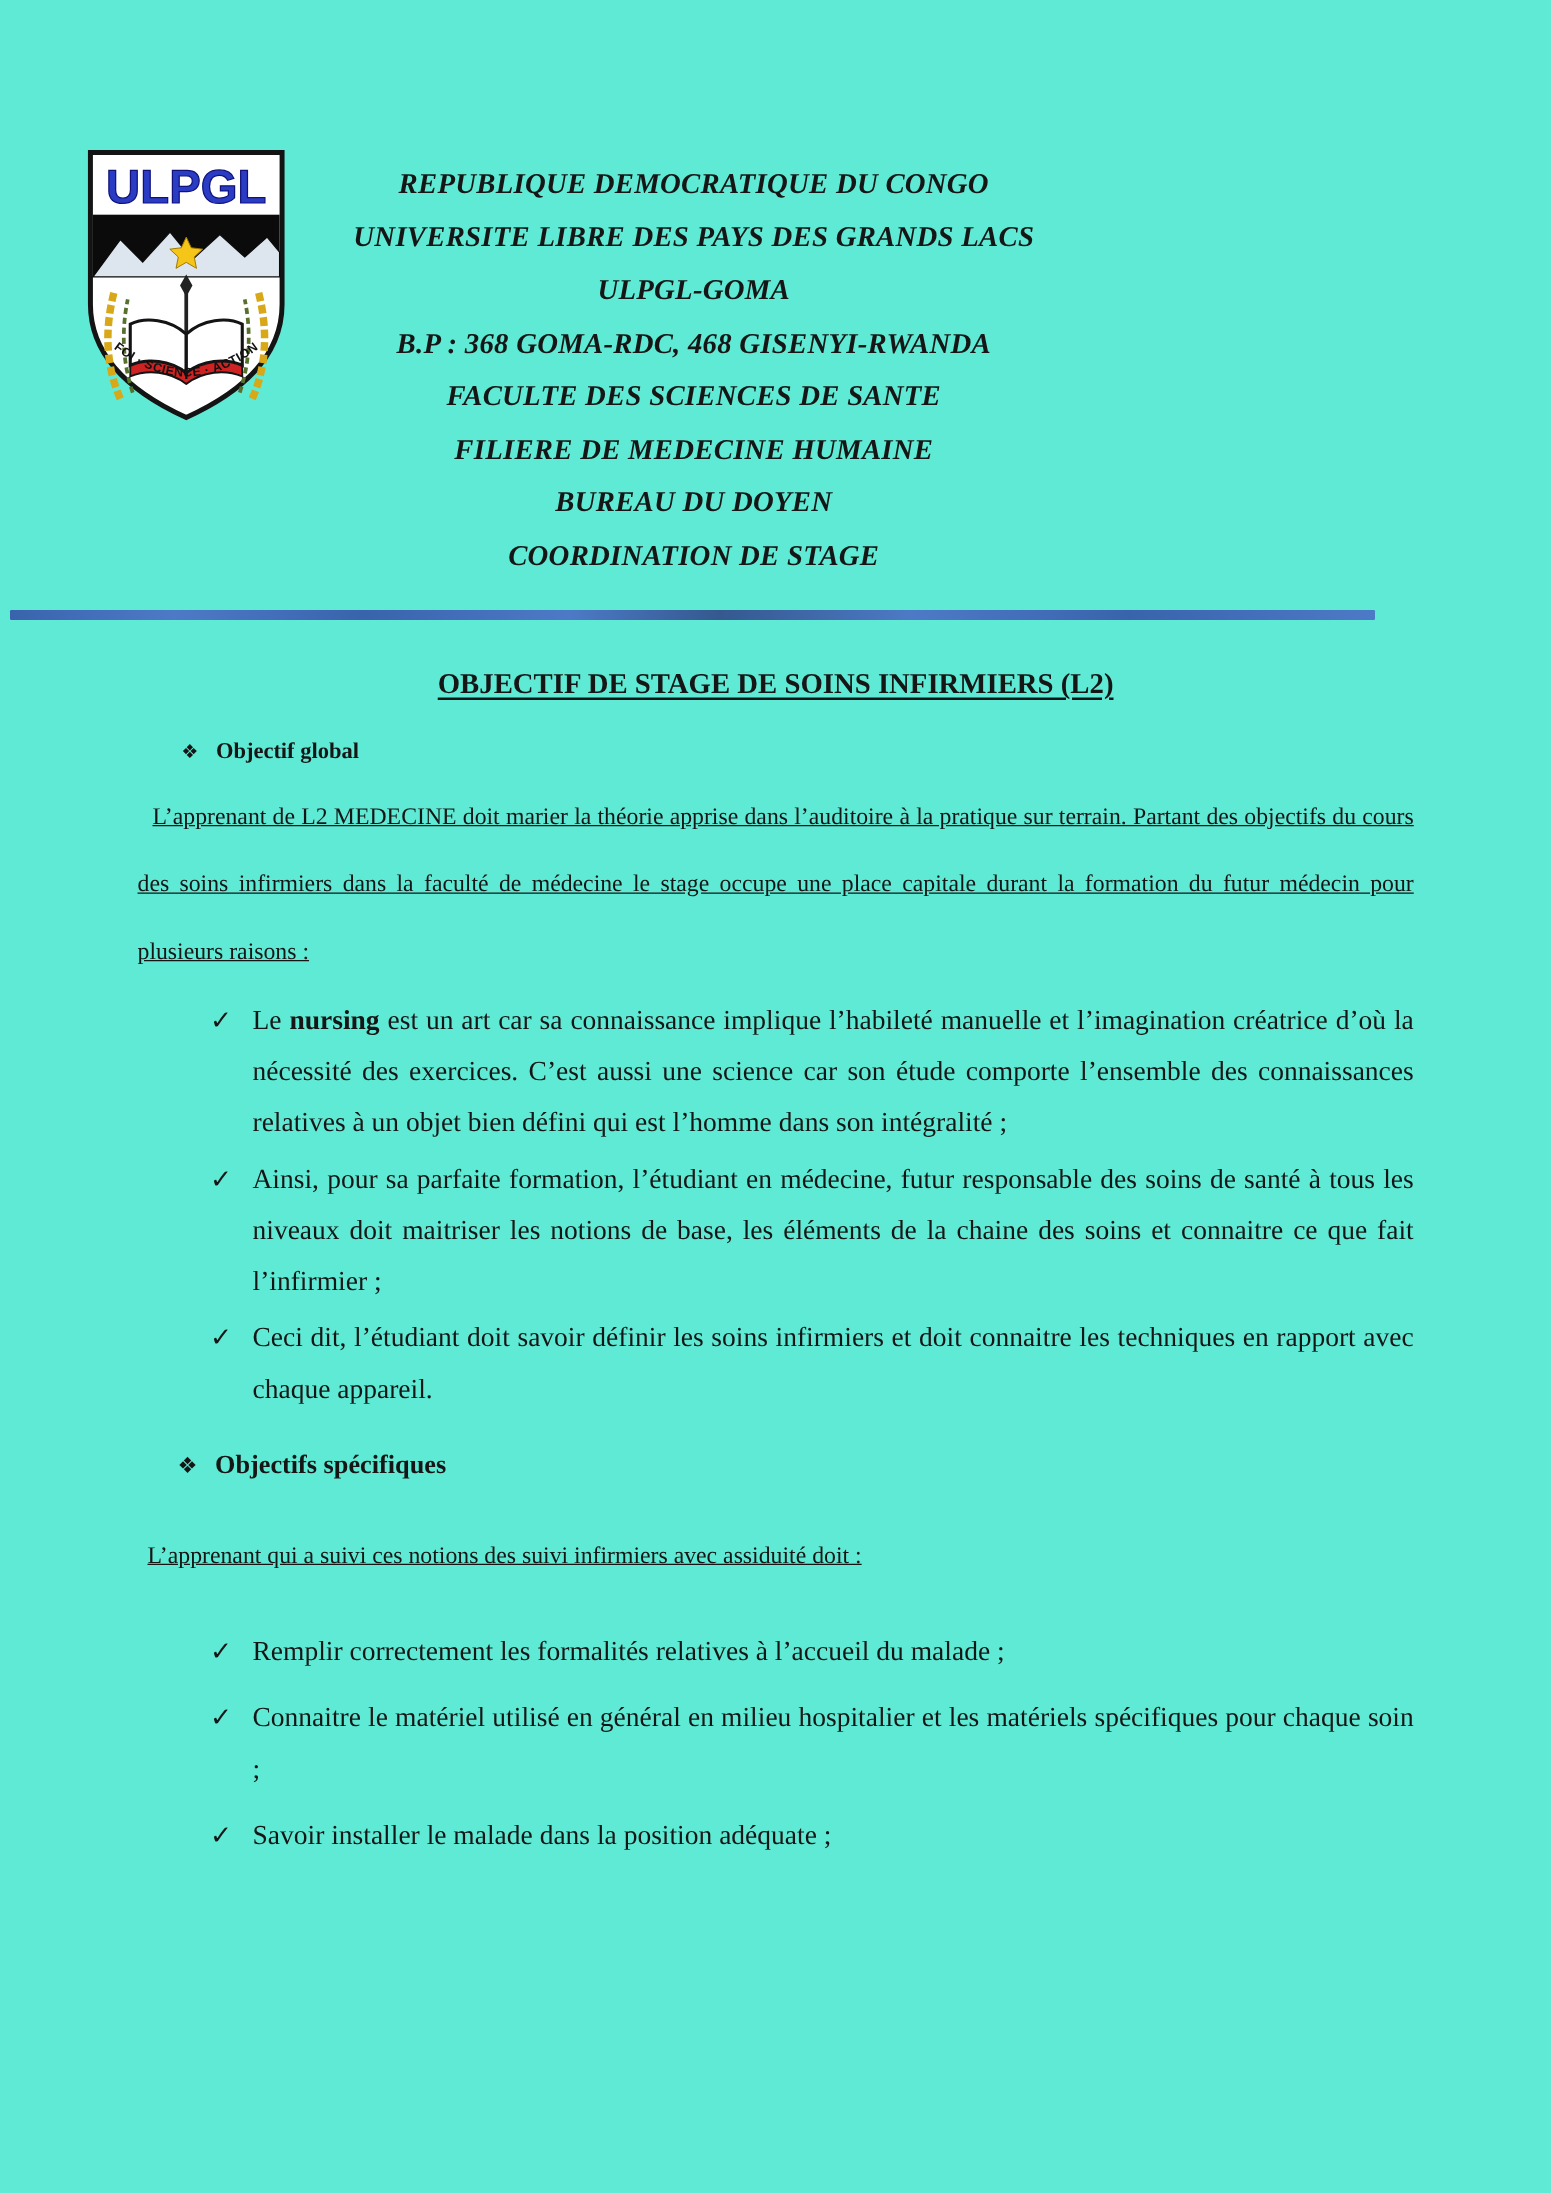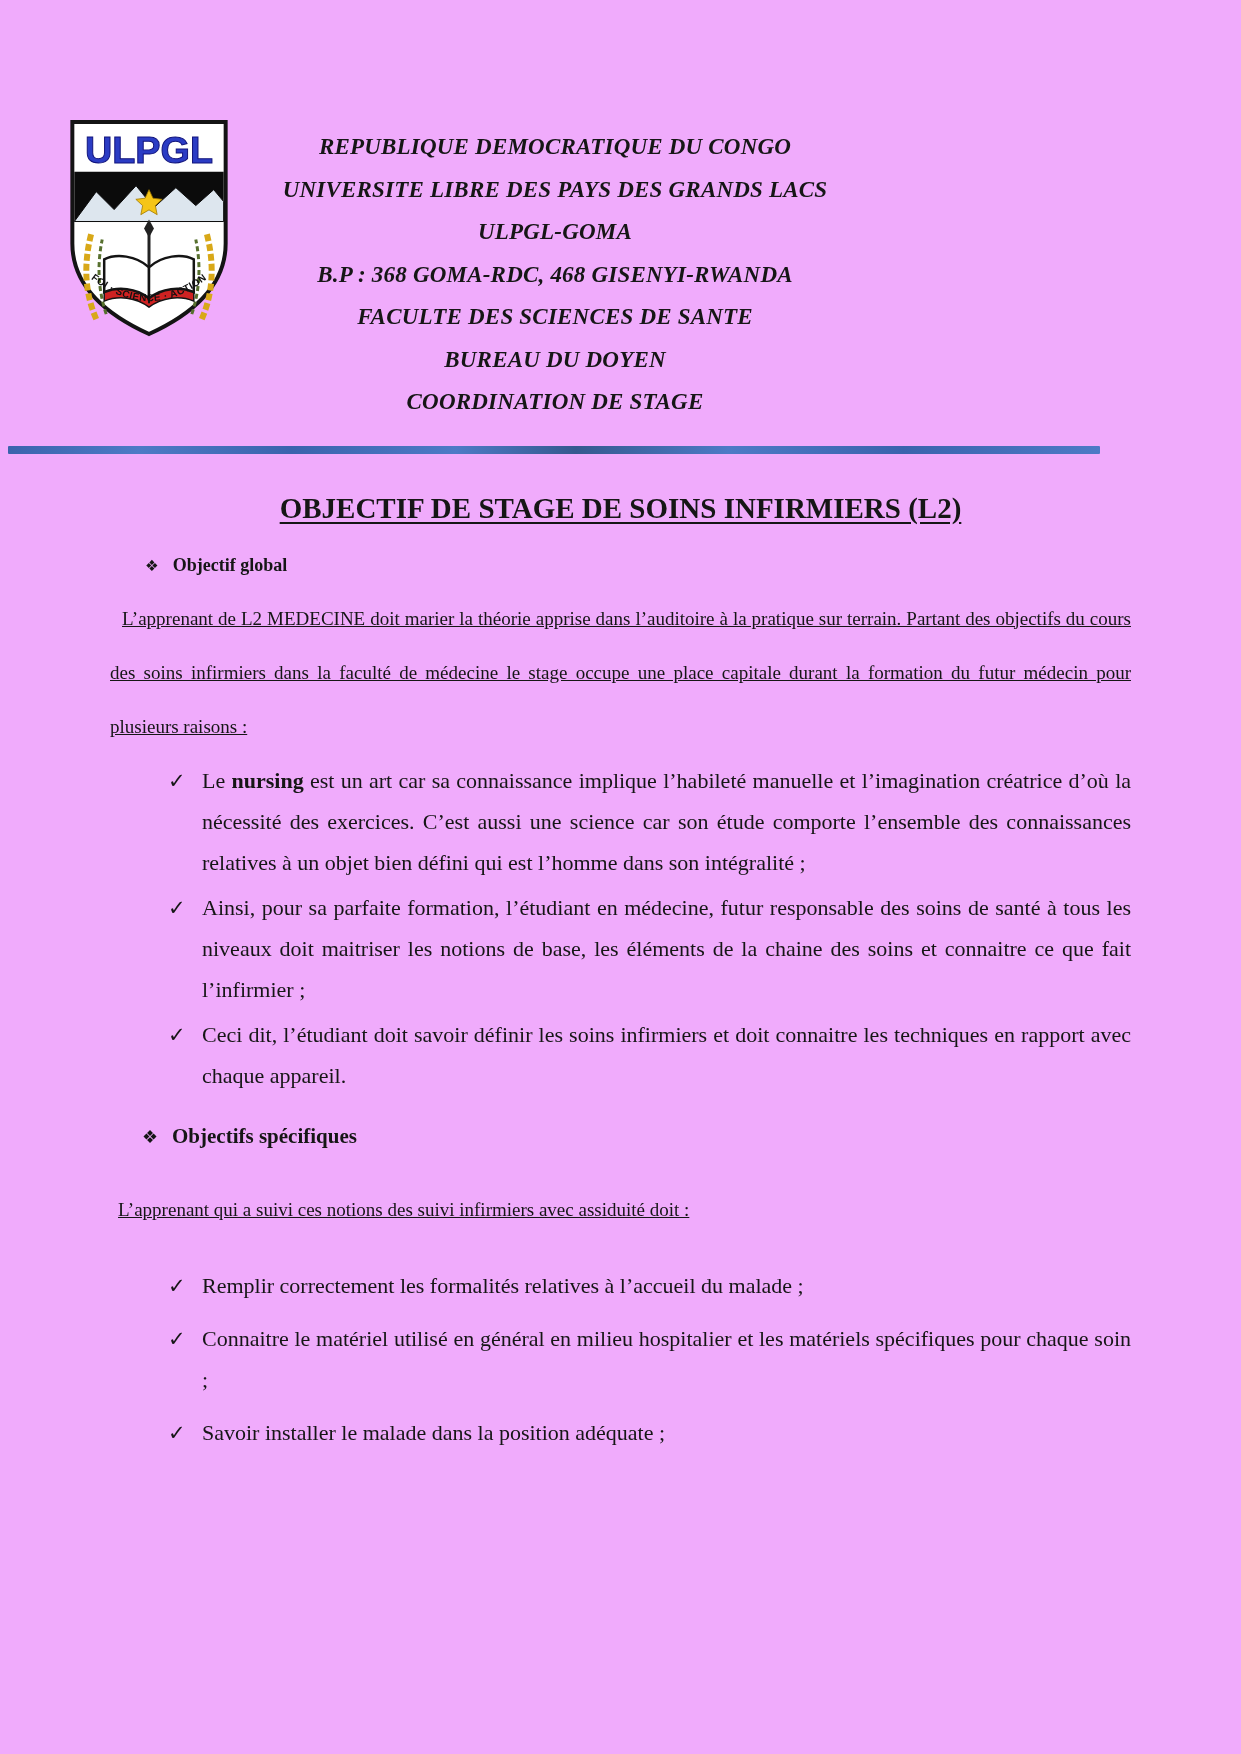--- a/index.html
+++ b/index.html
@@ -2,21 +2,21 @@
 <html><head>
 <meta charset="utf-8">
 <style>
   * { margin:0; padding:0; box-sizing:border-box; }
   html,body { background:#ffffff; }
   .page{
     position:relative;
     width:1241px;
     height:1754px;
     margin:0 auto;
-    background:#f0abfc;
+    background:#5eead4;
     font-family:"Liberation Serif", serif;
     color:#161616;
     overflow:hidden;
   }
   
   .doc-header{ position:relative; }
   .logo{
     position:absolute;
     left:63px; top:116px;
     width:172px; height:224px;
@@ -42,21 +42,21 @@
     width:1092px;
     height:8px;
     background:linear-gradient(90deg,#3a63ad 0%,#4d7ac6 12%,#3a63ad 26%,#4d7ac6 41%,#35598f 52%,#4d7ac6 66%,#3a63ad 82%,#4d7ac6 100%);
     border-radius:1px;
   }
   
   .content{ margin:0 110px; }
   .doc-title{
     margin-top:38px;
     text-align:center;
-    font-size:29px;
+    font-size:23px;
     font-weight:bold;
     text-decoration:underline;
     text-underline-offset:4px;
   }
   .section-heading{
     margin-top:30px;
     margin-left:35px;
     font-size:18px;
     font-weight:bold;
   }
@@ -147,20 +147,21 @@
         </text>
       </svg>
     </div>
 
     <div class="header-lines">
       <div class="header-line">REPUBLIQUE DEMOCRATIQUE DU CONGO</div>
       <div class="header-line">UNIVERSITE  LIBRE DES PAYS DES GRANDS LACS</div>
       <div class="header-line">ULPGL-GOMA</div>
       <div class="header-line">B.P : 368 GOMA-RDC, 468 GISENYI-RWANDA</div>
       <div class="header-line">FACULTE DES SCIENCES DE SANTE</div>
+      <div class="header-line">FILIERE DE MEDECINE HUMAINE</div>
       <div class="header-line">BUREAU DU DOYEN</div>
       <div class="header-line">COORDINATION DE STAGE</div>
     </div>
   </header>
 
   <div class="rule"></div>
 
   <main class="content">
 
     <h1 class="doc-title">OBJECTIF DE STAGE DE SOINS INFIRMIERS (L2)</h1>

